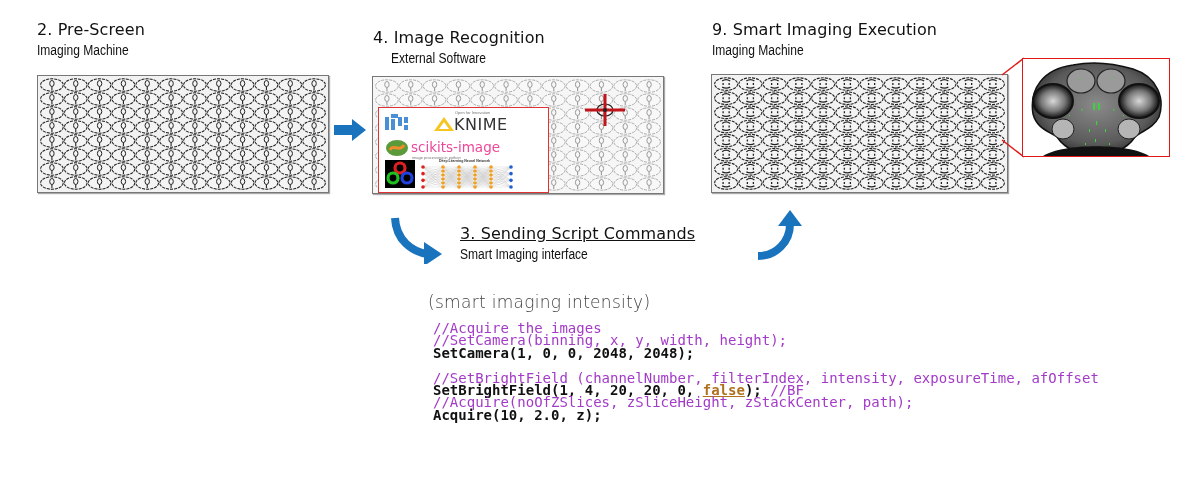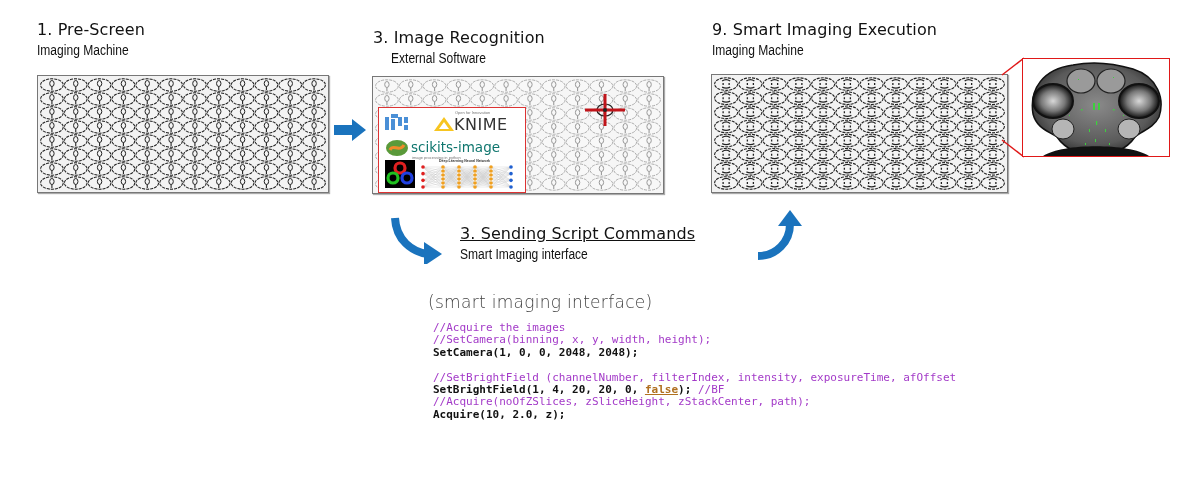--- a/index.html
+++ b/index.html
@@ -2,31 +2,31 @@
 <html><head>
 <meta charset="utf-8">
 <style>
   html, body { margin: 0; padding: 0; background: #ffffff; }
   body { width: 1200px; height: 485px; position: relative; overflow: hidden; font-family: "Liberation Sans", sans-serif; color: #111; }
   .abs { position: absolute; }
   .step-title { font-family: "DejaVu Sans", sans-serif; font-size: 16px; color: #111; white-space: nowrap; letter-spacing: 0.1px; }
   .step-sub { font-family: "Liberation Sans", sans-serif; font-size: 14px; color: #111; white-space: nowrap; transform: scaleX(0.86); transform-origin: left top; }
   .plate { position: absolute; border: 1px solid #777; background: #f2f2f2; box-shadow: 1px 1px 1px #aaa; overflow: hidden; }
   .plate svg { display: block; }
-  .code { position: absolute; font-family: "DejaVu Sans Mono", monospace; font-size: 11px; line-height: 12.4px; white-space: pre; }
+  .code { position: absolute; font-family: "DejaVu Sans Mono", monospace; font-size: 14px; line-height: 12.4px; white-space: pre; }
   .code .cm { color: #a33ac8; }
   .code .st { color: #111; font-weight: bold; }
   .code .kw { color: #b07020; font-weight: bold; text-decoration: underline; }
   .code-head { position: absolute; font-family: "DejaVu Sans", sans-serif; font-size: 17px; color: #444; font-weight: 300; white-space: nowrap; letter-spacing: 0.3px; }
-  .logo-box { position: absolute; border: 1.5px solid #d33; background: #fff; }
+  .logo-box { position: absolute; border: 1.5px solid #d33; background: #fff; padding-left: 23px; }
 </style>
 </head>
 <body>
 
-<div class="abs step-title" style="left:37px; top:20px;">1. Pre-Screen</div>
+<div class="abs step-title" style="left:37px; top:20px;">2. Pre-Screen</div>
 <div class="abs step-sub" style="left:37px; top:42px;">Imaging Machine</div>
 <div class="plate" style="left:37px; top:75px; width:290px; height:116px;">
   <svg id="plate1" width="290" height="116">
       <g>
         <ellipse cx="13.916666666666666" cy="9" rx="11.316666666666666" ry="6.2" fill="#f4f4f4" stroke="#222" stroke-width="1.1" stroke-dasharray="3 1"></ellipse>
         <ellipse cx="13.916666666666666" cy="7.5" rx="2.2" ry="3" fill="none" stroke="#222" stroke-width="1"></ellipse>
         <line x1="13.916666666666666" y1="10.5" x2="13.916666666666666" y2="14" stroke="#222" stroke-width="1.1"></line>
       </g>
       <g>
         <ellipse cx="37.75" cy="9" rx="11.316666666666666" ry="6.2" fill="#f4f4f4" stroke="#222" stroke-width="1.1" stroke-dasharray="3 1"></ellipse>
@@ -503,21 +503,21 @@
         <ellipse cx="276.0833333333333" cy="105.5" rx="2.2" ry="3" fill="none" stroke="#222" stroke-width="1"></ellipse>
         <line x1="276.0833333333333" y1="108.5" x2="276.0833333333333" y2="112" stroke="#222" stroke-width="1.1"></line>
       </g>
     </svg>
 </div>
 
 <svg class="abs" style="left:332px; top:117px;" width="38" height="26">
   <path id="arr1" d="M2 8 H20 V2 L34 13 L20 24 V18 H2 Z" fill="#1a73bd"></path>
 </svg>
 
-<div class="abs step-title" style="left:373px; top:28px;">3. Image Recognition</div>
+<div class="abs step-title" style="left:373px; top:28px;">4. Image Recognition</div>
 <div class="abs step-sub" style="left:391px; top:50px;">External Software</div>
 <div class="plate" style="left:372px; top:76px; width:290px; height:116px; background:#f6f6f6;">
   <svg id="plate2" width="290" height="116">
       <g>
         <ellipse cx="13.916666666666666" cy="9" rx="11.316666666666666" ry="6.2" fill="#f8f8f8" stroke="#9a9a9a" stroke-width="0.8" stroke-dasharray="3 1"></ellipse>
         <ellipse cx="13.916666666666666" cy="7.5" rx="2.2" ry="3" fill="none" stroke="#999" stroke-width="1"></ellipse>
         <line x1="13.916666666666666" y1="10.5" x2="13.916666666666666" y2="14" stroke="#999" stroke-width="1.1"></line>
       </g>
       <g>
         <ellipse cx="37.75" cy="9" rx="11.316666666666666" ry="6.2" fill="#f8f8f8" stroke="#9a9a9a" stroke-width="0.8" stroke-dasharray="3 1"></ellipse>
@@ -1018,21 +1018,21 @@
       <polygon points="11,1 21,15 1,15" fill="#f7c520"></polygon>
       <polygon points="11,6 16,13 6,13" fill="#fff"></polygon>
     </svg>
     <div class="abs" style="left:76px; top:2px; font-size:4px; color:#777; white-space:nowrap;">Open for Innovation</div>
     <div class="abs" style="left:75px; top:7px; font-size:16px; color:#333; letter-spacing:0.5px; font-family:'DejaVu Sans',sans-serif;">KNIME</div>
 
     <svg class="abs" style="left:6px; top:31px;" width="24" height="18">
       <ellipse cx="12" cy="9" rx="11" ry="8" fill="#5a9a3a"></ellipse>
       <path d="M5 11 C8 4, 14 14, 19 6" stroke="#f08a2a" stroke-width="3.2" fill="none"></path>
     </svg>
-    <div class="abs" style="left:32px; top:31px; font-size:13.5px; color:#0f766e; font-family:'DejaVu Sans',sans-serif; white-space:nowrap;">scikits-image</div>
+    <div class="abs" style="left:32px; top:31px; font-size:13.5px; color:#ec4899; font-family:'DejaVu Sans',sans-serif; white-space:nowrap;">scikits-image</div>
     <div class="abs" style="left:33px; top:47px; font-size:4px; color:#777; white-space:nowrap;">image processing in python</div>
 
     <svg class="abs" style="left:6px; top:52px;" width="30" height="28">
       <rect width="30" height="28" fill="#000"></rect>
       <circle cx="15" cy="8" r="5" fill="none" stroke="#e02020" stroke-width="3.2"></circle>
       <circle cx="8" cy="18" r="5" fill="none" stroke="#20c020" stroke-width="3.2"></circle>
       <circle cx="22" cy="18" r="5" fill="none" stroke="#2040e0" stroke-width="3.2"></circle>
     </svg>
 
     <div class="abs" style="left:60px; top:51px; font-size:3.5px; color:#333; white-space:nowrap; font-weight:bold;">Deep Learning Neural Network</div>
@@ -1234,21 +1234,21 @@
   <polygon points="34,28 52,40 34,52" fill="#1a73bd"></polygon>
 </svg>
 <svg class="abs" style="left:754px; top:206px;" width="50" height="56">
   <path d="M4 50 C22 50, 36 36, 36 18" stroke="#1a73bd" stroke-width="8" fill="none"></path>
   <polygon points="24,20 36,4 48,20" fill="#1a73bd"></polygon>
 </svg>
 
 <div class="abs step-title" style="left:460px; top:224px;text-decoration:underline;">3. Sending Script Commands</div>
 <div class="abs step-sub" style="left:460px; top:246px;">Smart Imaging interface</div>
 
-<div class="code-head" style="left:428px; top:292px;">(smart imaging interface)</div>
+<div class="code-head" style="left:428px; top:292px;">(smart imaging intensity)</div>
 <div class="code" style="left:433px; top:322px;"><div class="cm">//Acquire the images</div><div class="cm">//SetCamera(binning, x, y, width, height);</div><div class="st">SetCamera(1, 0, 0, 2048, 2048);</div><div style="height:12.4px;"></div><div class="cm">//SetBrightField (channelNumber, filterIndex, intensity, exposureTime, afOffset</div><div><span class="st">SetBrightField(1, 4, 20, 20, 0, </span><span class="kw">false</span><span class="st">);</span><span class="cm"> //BF</span></div><div class="cm">//Acquire(noOfZSlices, zSliceHeight, zStackCenter, path);</div><div class="st">Acquire(10, 2.0, z);</div></div>
 
 <div class="abs step-title" style="left:712px; top:20px;">9. Smart Imaging Execution</div>
 <div class="abs step-sub" style="left:712px; top:42px;">Imaging Machine</div>
 <div class="plate" style="left:711px; top:74px; width:295px; height:117px;">
   <svg id="plate3" width="295" height="117">
       <g>
         <ellipse cx="14.125" cy="9.0625" rx="11.525" ry="6.2625" fill="#f4f4f4" stroke="#222" stroke-width="1.1" stroke-dasharray="3 1"></ellipse>
         <path d="M10.125 6.0625 q4 -3 8 0 M11.125 8.0625 v2 M17.125 8.0625 v2 M10.125 12.0625 q4 2 8 0" stroke="#222" stroke-width="1.3" fill="none"></path>
       </g>

